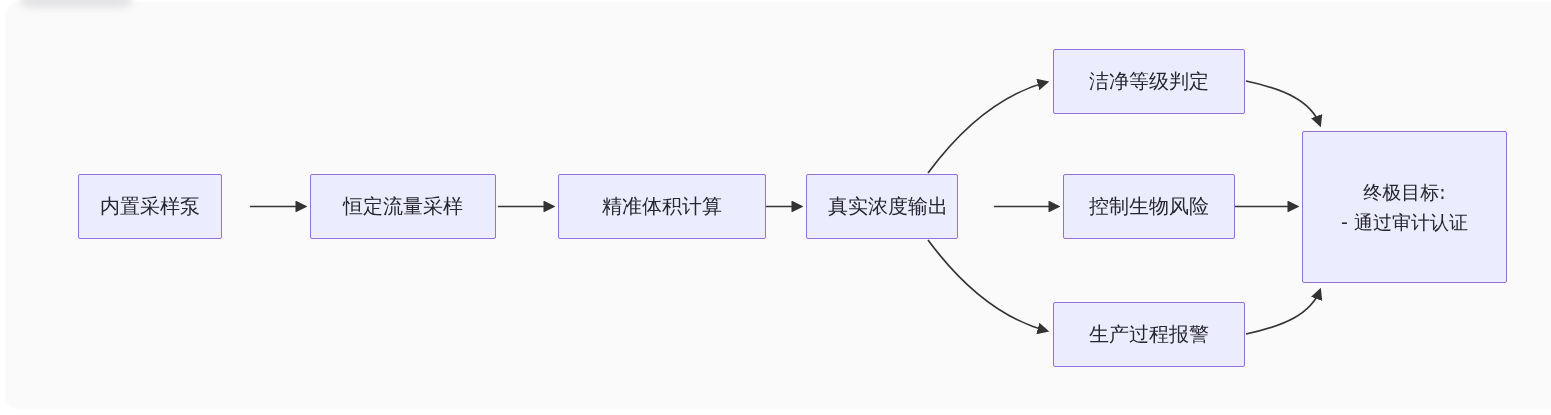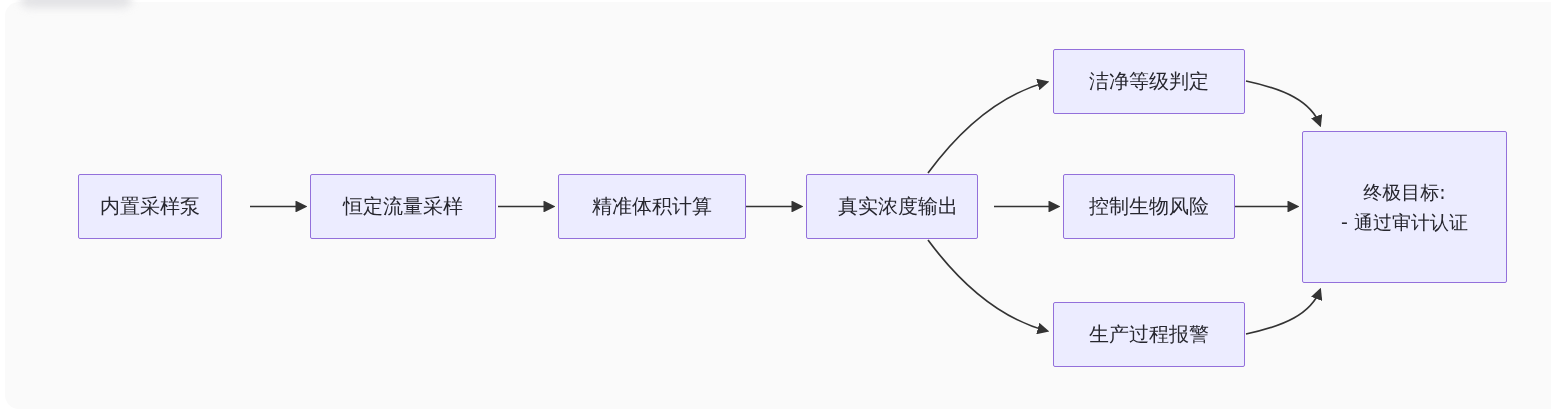--- a/index.html
+++ b/index.html
@@ -89,25 +89,25 @@
   </svg>
 
   <div class="node" style="left:78px; top:174px; width:144px;">
     <span>内置采样泵</span>
   </div>
 
   <div class="node" style="left:310px; top:174px; width:186px;">
     <span>恒定流量采样</span>
   </div>
 
-  <div class="node" style="left:558px; top:174px; width:188px;align-items:center;">
+  <div class="node" style="left:558px; top:174px; width:208px;align-items:center;">
     <span>精准体积计算</span>
   </div>
 
-  <div class="node" style="left:806px; top:174px; width:172px;padding-left:12px;">
+  <div class="node" style="left:806px; top:174px; width:152px;padding-left:12px;">
     <span>真实浓度输出</span>
   </div>
 
   <div class="node" style="left:1053px; top:49px; width:192px;">
     <span>洁净等级判定</span>
   </div>
 
   <div class="node" style="left:1063px; top:174px; width:172px;">
     <span>控制生物风险</span>
   </div>

